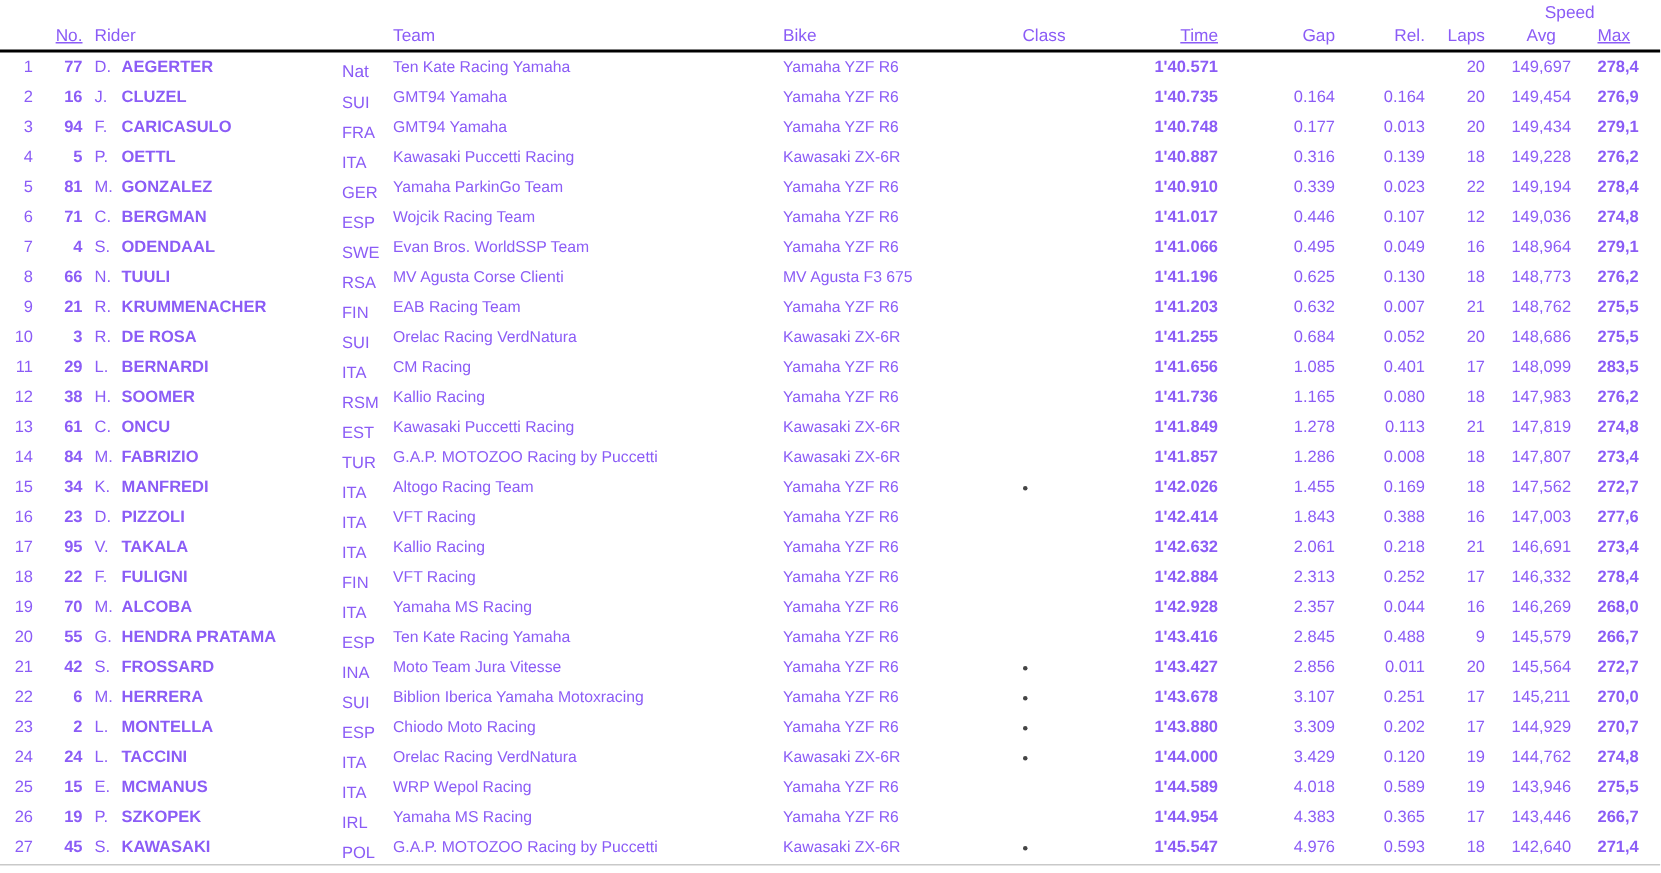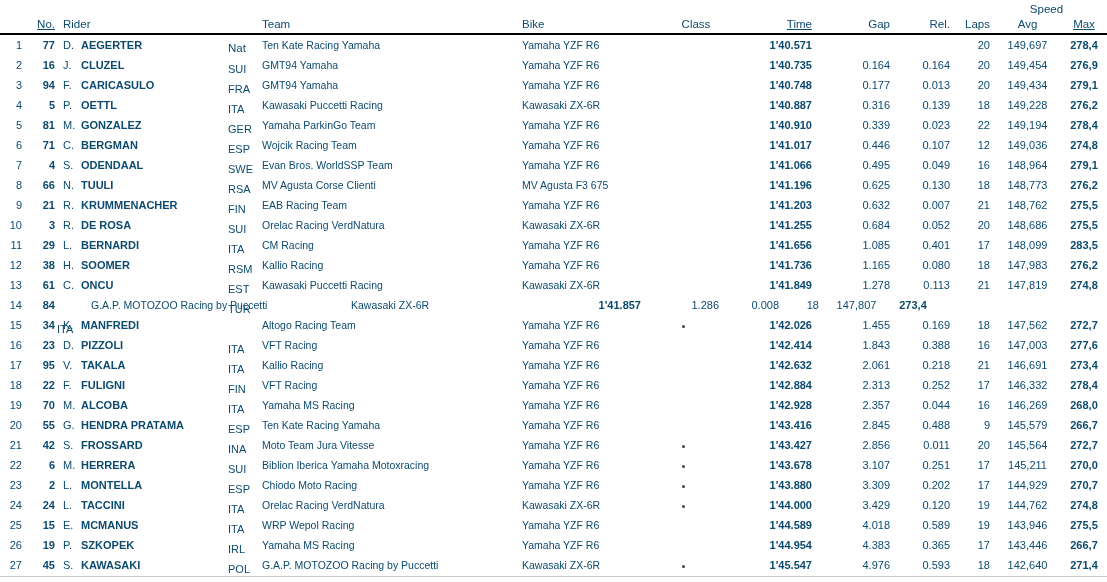--- a/index.html
+++ b/index.html
@@ -6,42 +6,42 @@
     margin: 0;
     padding: 0;
     background: #ffffff;
   }
   .sheet {
     position: relative;
     width: 1107px;
     height: 582px;
     background: #ffffff;
     font-family: "Liberation Sans", sans-serif;
-    color: #0c4a6e;
+    color: #8b5cf6;
     overflow: hidden;
   }
   .grid-row {
     display: flex;
     align-items: center;
     width: 1107px;
   }
   
   .c-pos   { width: 24px;  text-align: right; padding-right: 2px; box-sizing: border-box; flex: none; }
   .c-no    { width: 33px;  text-align: right; padding-right: 2px; box-sizing: border-box; flex: none; font-weight: bold; }
   .c-rider { width: 171px; text-align: left;  padding-left: 6px;  box-sizing: border-box; flex: none; white-space: nowrap; overflow: hidden; }
   .c-nat   { width: 34px;  text-align: left;  box-sizing: border-box; flex: none; margin-top: 48px; }
   .c-team  { width: 260px; text-align: left;  box-sizing: border-box; flex: none; font-size: 10.5px; white-space: nowrap; overflow: hidden; }
   .c-bike  { width: 158px; text-align: left;  box-sizing: border-box; flex: none; font-size: 10.5px; white-space: nowrap; overflow: hidden; }
   .c-class { width: 32px;  text-align: left;  padding-left: 1px; box-sizing: border-box; flex: none; }
   .c-time  { width: 100px; text-align: right; box-sizing: border-box; flex: none; font-weight: bold; }
   .c-gap   { width: 78px;  text-align: right; box-sizing: border-box; flex: none; }
   .c-rel   { width: 60px;  text-align: right; box-sizing: border-box; flex: none; }
   .c-laps  { width: 40px;  text-align: right; box-sizing: border-box; flex: none; }
   .c-avg   { width: 75px;  text-align: center; box-sizing: border-box; flex: none; }
-  .c-max   { width: 42px;  text-align: center; padding-right: 4px; box-sizing: border-box; flex: none; font-weight: bold; }
+  .c-max   { width: 42px;  text-align: left; padding-right: 4px; box-sizing: border-box; flex: none; font-weight: bold; }
 
   
   .header {
     border-bottom: 2px solid #000000;
     padding-top: 2px;
   }
   .speed-row {
     height: 14px;
     line-height: 14px;
     font-size: 11.5px;
@@ -321,20 +321,21 @@
       <span class="c-gap">1.278</span>
       <span class="c-rel">0.113</span>
       <span class="c-laps">21</span>
       <span class="c-avg">147,819</span>
       <span class="c-max">274,8</span>
     </div>
 
     <div class="grid-row row">
       <span class="c-pos">14</span>
       <span class="c-no">84</span>
+      <span class="c-rider"><span class="initial">M.</span><span class="surname">FABRIZIO</span></span>
       <span class="c-nat">ITA</span>
       <span class="c-team">G.A.P. MOTOZOO Racing by Puccetti</span>
       <span class="c-bike">Kawasaki ZX-6R</span>
       <span class="c-class"></span>
       <span class="c-time">1'41.857</span>
       <span class="c-gap">1.286</span>
       <span class="c-rel">0.008</span>
       <span class="c-laps">18</span>
       <span class="c-avg">147,807</span>
       <span class="c-max">273,4</span>

